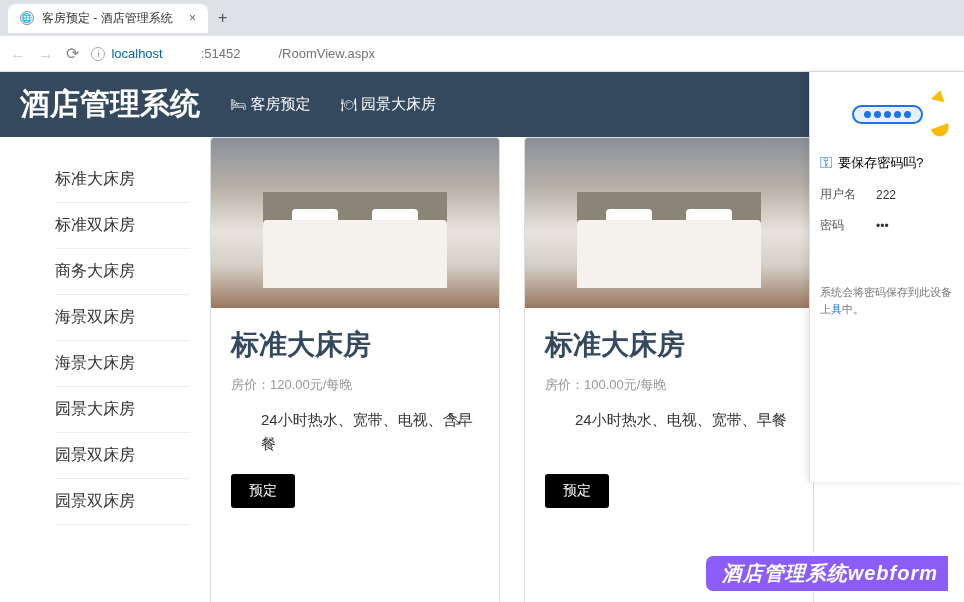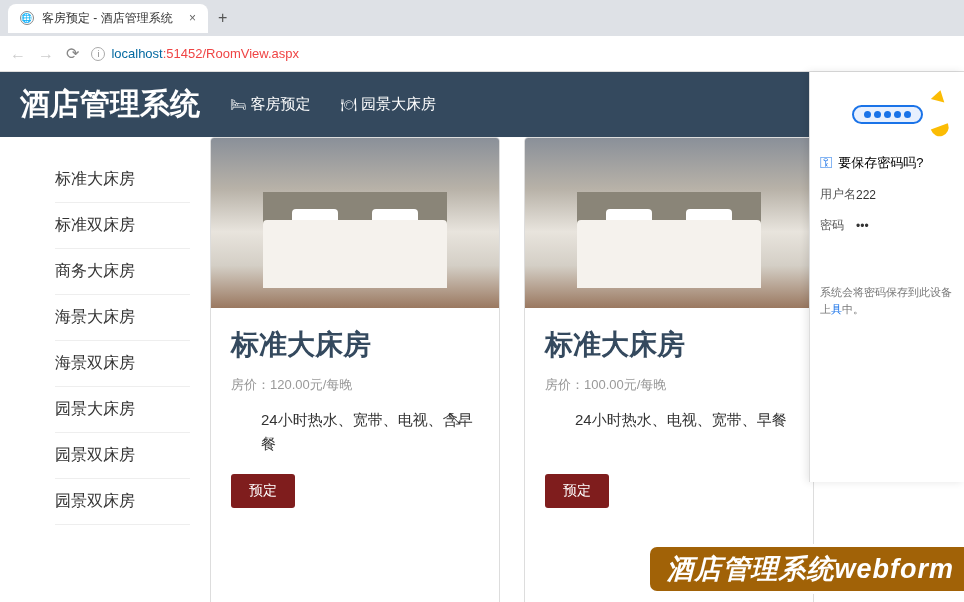--- a/index.html
+++ b/index.html
@@ -11,21 +11,21 @@
     .tab { background: #fff; border-radius: 8px 8px 0 0; padding: 6px 12px; display: flex; align-items: center; gap: 8px; font-size: 12px; color: #333; min-width: 200px; }
     .tab .favicon { width: 14px; height: 14px; border: 1px solid #888; border-radius: 50%; display: flex; align-items: center; justify-content: center; font-size: 9px; }
     .tab .close { margin-left: auto; cursor: pointer; color: #666; }
     .new-tab { padding: 4px 10px; color: #555; cursor: pointer; font-size: 16px; }
     .addr-bar { background: #fff; display: flex; align-items: center; height: 36px; padding: 0 10px; gap: 12px; border-bottom: 1px solid #ddd; }
     .nav-btn { color: #888; font-size: 16px; cursor: pointer; }
     .nav-btn.dis { color: #ccc; }
     .url-box { flex: 1; display: flex; align-items: center; gap: 6px; font-size: 13px; color: #333; }
     .url-box .info { color: #888; border: 1px solid #aaa; border-radius: 50%; width: 14px; height: 14px; display: flex; align-items: center; justify-content: center; font-size: 9px; }
     .url-host { color: #0369a1; }
-    .url-path { color: #ef4444; }
+    .url-path { color: #737373; padding-left: 38px; }
     
     
     .app-header { background: #34495e; color: #fff; display: flex; align-items: center; padding: 12px 20px; gap: 30px; }
     .brand { font-size: 30px; font-weight: bold; }
     .nav-link { color: #fff; font-size: 15px; display: flex; align-items: center; gap: 4px; cursor: pointer; }
     .nav-link .ico { font-size: 13px; }
     
     
     .main { display: flex; background: #fff; height: calc(602px - 36px - 36px - 50px); }
     .sidebar { width: 190px; padding: 20px 0 0 55px; }
@@ -36,39 +36,39 @@
     .card { width: 290px; border: 1px solid #ddd; border-radius: 4px; background: #fff; overflow: hidden; }
     .card-img { width: 100%; height: 170px; background: linear-gradient(180deg, #8a9099 0%, #b8b2a8 30%, #e8e4dd 55%, #d4cfc6 75%, #9a7860 100%); position: relative; }
     .bed { position: absolute; left: 18%; right: 18%; top: 48%; bottom: 12%; background: #f5f2ed; border-radius: 4px 4px 0 0; }
     .headboard { position: absolute; left: 18%; right: 18%; top: 32%; height: 20%; background: #8a8578; }
     .pillow { position: absolute; top: 42%; width: 16%; height: 14%; background: #fff; border-radius: 4px; }
     .p1 { left: 28%; } .p2 { left: 56%; }
     .card-body { padding: 18px 20px 24px; }
     .card-title { font-size: 28px; font-weight: bold; color: #34495e; margin-bottom: 12px; }
     .card-price { font-size: 13px; color: #999; margin-bottom: 14px; }
     .card-desc { font-size: 15px; color: #333; line-height: 1.6; margin-bottom: 18px; min-height: 48px; margin-left: 30px; }
-    .card-btn { background: #7f1d1d; color: #fff; border: none; padding: 8px 18px; font-size: 14px; border-radius: 3px; cursor: pointer; }
+    .card-btn { background: #000000; color: #fff; border: none; padding: 8px 18px; font-size: 14px; border-radius: 3px; cursor: pointer; }
     
     
     .pw-prompt { position: absolute; top: 72px; right: 0; width: 155px; background: #fff; border-left: 1px solid #ddd; box-shadow: -2px 0 8px rgba(0,0,0,0.1); padding: 12px 10px; font-size: 12px; height: 410px; }
     .pw-art { height: 60px; display: flex; align-items: center; justify-content: center; position: relative; }
     .pw-bubble { background: #e8f0fe; border: 2px solid #1a73e8; border-radius: 14px; padding: 4px 10px; display: flex; gap: 3px; }
     .pw-dot { width: 7px; height: 7px; background: #1a73e8; border-radius: 50%; }
     .pw-tri { position: absolute; right: 8px; top: 6px; width: 0; height: 0; border-left: 7px solid transparent; border-right: 7px solid transparent; border-bottom: 11px solid #fbbc04; transform: rotate(15deg); }
     .pw-tri2 { position: absolute; right: 4px; bottom: 8px; width: 18px; height: 10px; background: #fbbc04; border-radius: 0 0 10px 10px; transform: rotate(-20deg); }
     .pw-head { display: flex; align-items: center; gap: 6px; margin: 10px 0 14px; font-size: 13px; }
     .pw-key { color: #1a73e8; font-size: 16px; }
-    .pw-row { display: flex; align-items: center; margin-bottom: 14px; gap: 0; font-size: 12px; }
+    .pw-row { display: flex; align-items: center; margin-bottom: 14px; gap: 20px; font-size: 12px; }
     .pw-row label { color: #555; width: 36px; }
     .pw-row span { color: #333; }
     .pw-note { color: #777; font-size: 11px; line-height: 1.5; margin-top: 50px; }
     .pw-note a { color: #1a73e8; text-decoration: none; }
     
     
-    .banner { position: absolute; right: 0; bottom: 8px; background: #a16207; color: #fff; font-size: 27px; font-weight: bold; padding: 4px 10px 4px 16px; border: 3px solid #fff; border-right: none; border-radius: 10px 0 0 10px; font-style: italic; letter-spacing: 1px; }
+    .banner { position: absolute; right: 16px; bottom: 8px; background: #8b5cf6; color: #fff; font-size: 20px; font-weight: bold; padding: 4px 10px 4px 16px; border: 3px solid #fff; border-right: none; border-radius: 10px 0 0 10px; font-style: italic; letter-spacing: 1px; }
     
     .cursor { position: absolute; left: 448px; top: 410px; font-size: 16px; color: #333; pointer-events: none; }
   </style>
 </head>
 <body>
 
 <div class="browser-chrome">
   <div class="tab-bar">
     <div class="tab">
       <span class="favicon">🌐</span>
@@ -100,22 +100,22 @@
     <span class="ico">🍽</span>
     <span>园景大床房</span>
   </div>
 </div>
 
 <div class="main">
   <div class="sidebar">
     <div class="side-item">标准大床房</div>
     <div class="side-item">标准双床房</div>
     <div class="side-item">商务大床房</div>
+    <div class="side-item">海景双床房</div>
     <div class="side-item">海景大床房</div>
-    <div class="side-item">海景双床房</div>
     <div class="side-item">园景大床房</div>
     <div class="side-item">园景双床房</div>
     <div class="side-item">园景双床房</div>
   </div>
 
   <div class="content">
 
     <div class="card">
       <div class="card-img">
         <div class="headboard"></div>

